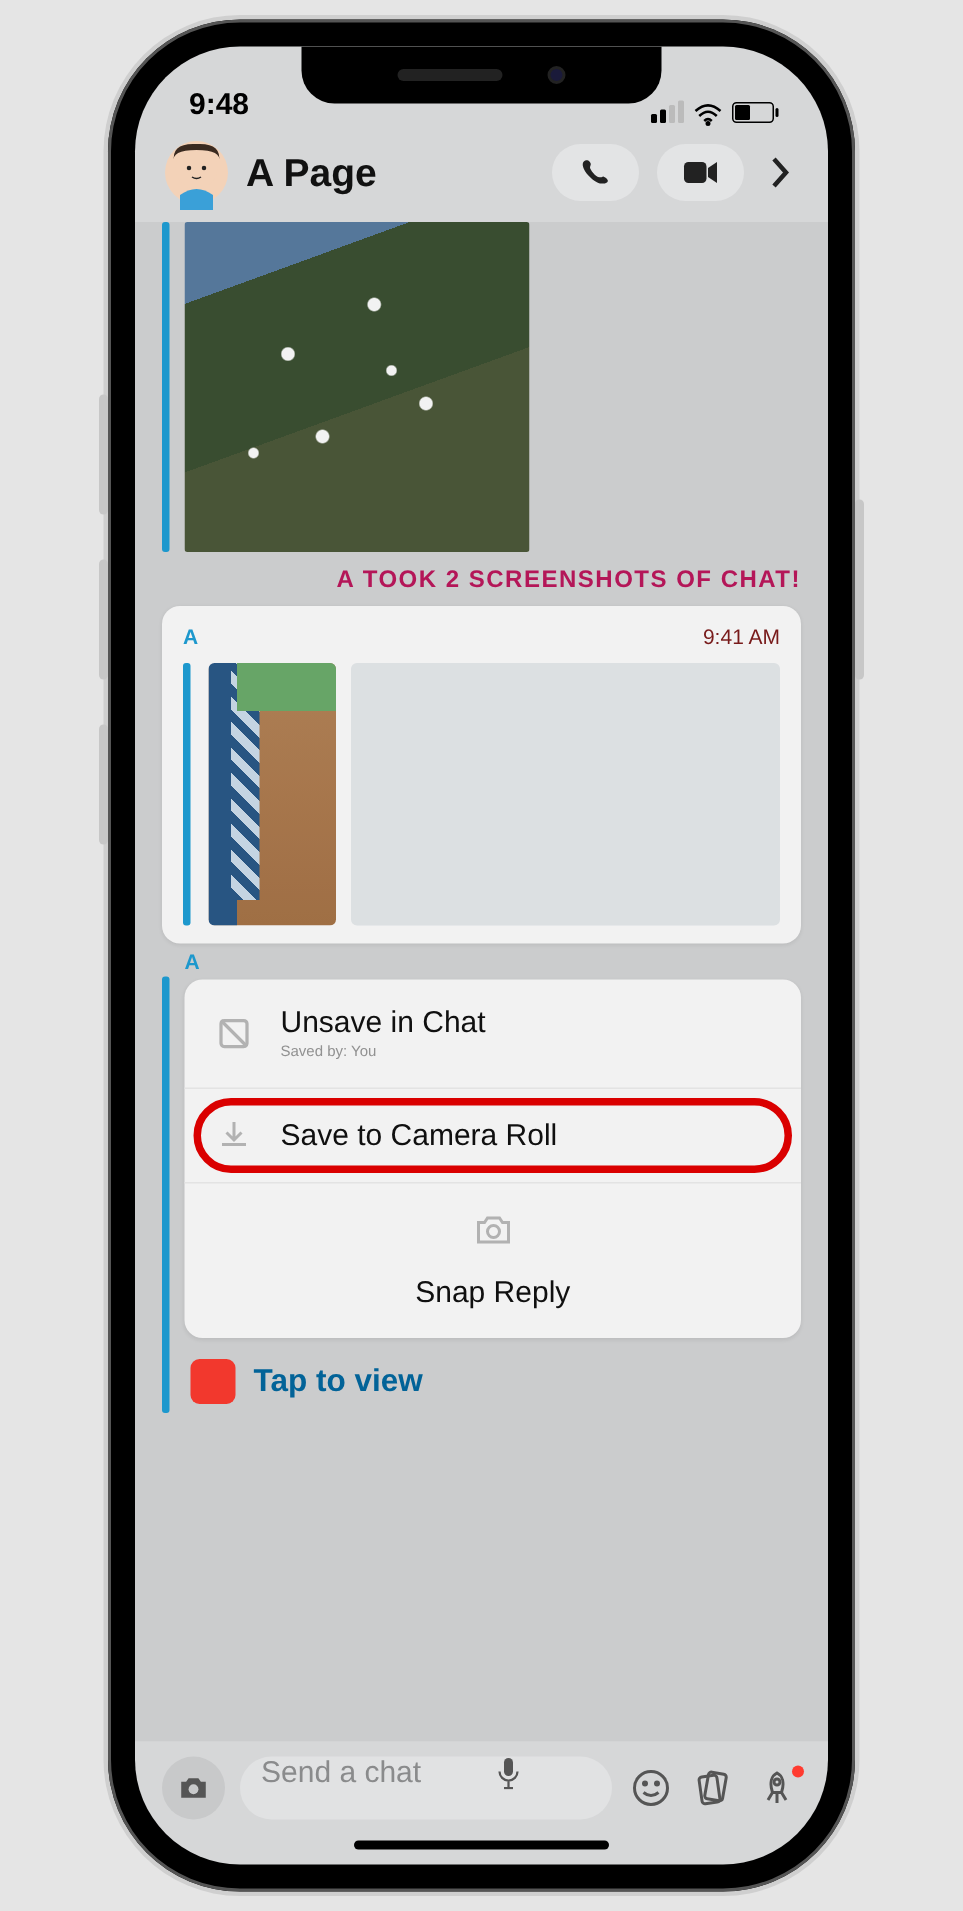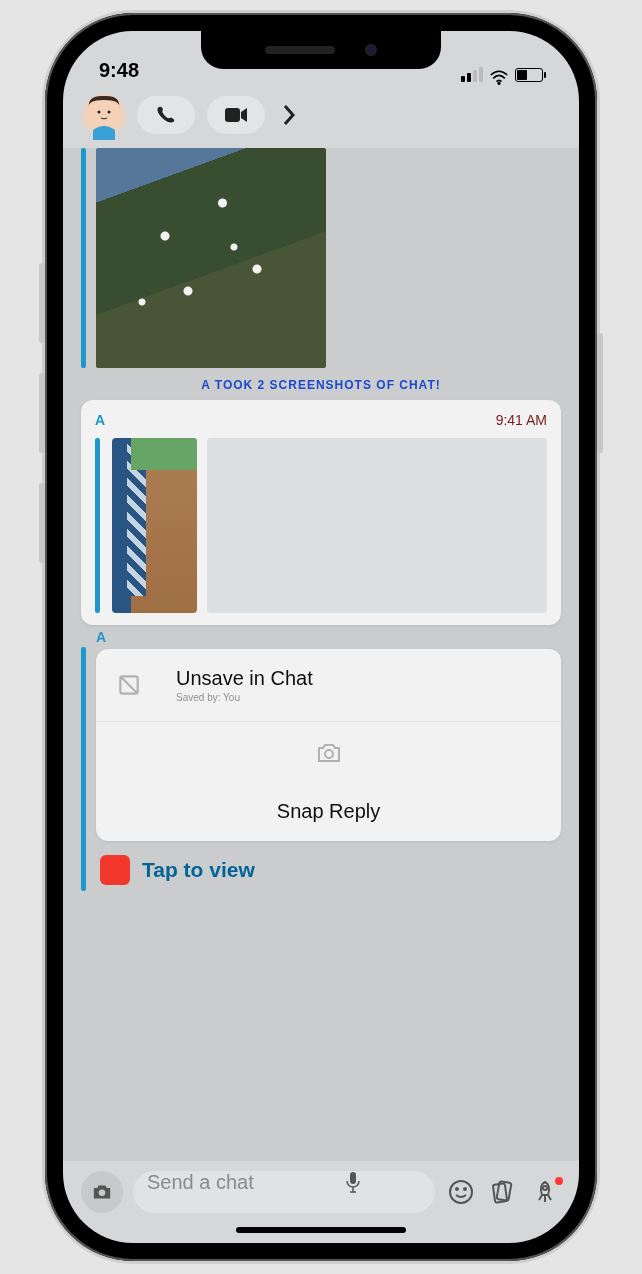--- a/index.html
+++ b/index.html
@@ -6,21 +6,21 @@
   body {
     width: 642px;
     height: 1274px;
     background: #e5e5e5;
     font-family: -apple-system, BlinkMacSystemFont, "Helvetica Neue", Arial, sans-serif;
     display: flex;
     align-items: center;
     justify-content: center;
   }
   .device {
-    width: 552px;
+    width: 498px;
     height: 1248px;
     background: #000;
     border-radius: 88px;
     padding: 18px;
     position: relative;
     box-shadow: 0 0 0 3px #cfcfcf, inset 0 0 0 2px #555;
   }
   .device::before, .device::after{
     content:"";
     position:absolute;
@@ -103,21 +103,21 @@
     background:
       radial-gradient(circle at 30% 40%, #fff 4px, transparent 5px),
       radial-gradient(circle at 55% 25%, #fff 4px, transparent 5px),
       radial-gradient(circle at 70% 55%, #fff 4px, transparent 5px),
       radial-gradient(circle at 40% 65%, #fff 4px, transparent 5px),
       radial-gradient(circle at 20% 70%, #fff 3px, transparent 4px),
       radial-gradient(circle at 60% 45%, #fff 3px, transparent 4px),
       linear-gradient(160deg, #5a7ea3 0 18%, #3d5233 18% 55%, #4d5a3a 55% 100%);
   }
   .sys-msg{
-    text-align:center; color:#1d4ed8; font-size:12px; letter-spacing:1px;
+    text-align:right; color:#be185d; font-size:16px; letter-spacing:1px;
     font-weight:700; margin:10px 0 8px;
   }
 
   .bubble{
     background:#fff; border-radius:12px; padding:12px 14px;
     box-shadow: 0 1px 3px rgba(0,0,0,0.08);
   }
   .bubble-hdr{ display:flex; justify-content:space-between; font-size:14px; margin-bottom:10px;}
   .sender{ color:#1fa1d8; font-weight:800; letter-spacing:1px;}
   .time{ color:#7f1d1d;}
@@ -136,21 +136,21 @@
   .thumb2{ flex:1; background:#e8ecef; border-radius:4px;}
 
   .sender-label{ color:#1fa1d8; font-weight:800; letter-spacing:1px; font-size:14px; margin:4px 0 2px 15px;}
 
   .action-sheet{
     background:#fff; border-radius:12px; margin-top:2px;
     box-shadow: 0 1px 3px rgba(0,0,0,0.08);
     position:relative;
   }
   .action-item{
-    display:flex; align-items:center; gap:34px; padding:18px 20px;
+    display:flex; align-items:center; gap:18px; padding:18px 20px;
     border-bottom:1px solid #f0f0f0; position:relative;
   }
   .action-item:last-child{border-bottom:none;flex-direction:column;}
   .action-icon{width:26px; height:26px; color:#bcbcbc; display:flex; align-items:center; justify-content:center;}
   .action-text{ font-size:20px; color:#111;}
   .action-sub{ font-size:10px; color:#9a9a9a; margin-top:2px;}
   .highlight-ring{
     position:absolute; left:6px; right:6px; top:6px; bottom:6px;
     border:5px solid #e60000; border-radius:30px; pointer-events:none;
   }
@@ -212,20 +212,21 @@
       <div class="avatar">
         <svg viewBox="0 0 50 50">
             <circle cx="25" cy="22" r="14" fill="#f3d2b8"></circle>
             <path d="M10 18 Q8 5 25 6 Q42 5 40 18 Q42 10 25 10 Q8 10 10 18" fill="#3a2a20"></path>
             <circle cx="20" cy="22" r="1.5" fill="#222"></circle>
             <circle cx="30" cy="22" r="1.5" fill="#222"></circle>
             <path d="M22 28 Q25 30 28 28" stroke="#222" fill="none"></path>
             <path d="M14 40 Q25 32 36 40 L36 50 L14 50 Z" fill="#3aa0d8"></path>
           </svg>
       </div>
+      <div class="chat-title">A Page</div>
       <div class="hdr-btn">
         <svg width="22" height="22" viewBox="0 0 24 24" fill="#222">
             <path d="M6 3c1 0 2 1 2.5 2.5.3 1-.5 2-.5 3s4 7 7 7 2-1 3-.5C19.5 15.5 21 17 21 18c0 2-4 3-8 1S4 12 3 8 4 3 6 3z"></path>
           </svg>
       </div>
       <div class="hdr-btn">
         <svg width="24" height="18" viewBox="0 0 24 18" fill="#222">
             <rect x="1" y="2" width="15" height="14" rx="3"></rect>
             <path d="M17 6 L23 2 V16 L17 12 Z"></path>
           </svg>
@@ -272,20 +273,29 @@
                     <rect x="4" y="4" width="16" height="16" rx="2"></rect>
                     <path d="M4 4 L20 20"></path>
                   </svg>
               </span>
               <div>
                 <div class="action-text">Unsave in Chat</div>
                 <div class="action-sub">Saved by: You</div>
               </div>
             </div>
 
+            <div class="action-item">
+              <span class="action-icon">
+                <svg width="24" height="24" viewBox="0 0 24 24" fill="none" stroke="#bcbcbc" stroke-width="2">
+                    <path d="M12 3 V14 M7 10 L12 15 L17 10 M4 18 H20"></path>
+                  </svg>
+              </span>
+              <div class="action-text">Save to Camera Roll</div>
+              <div class="highlight-ring"></div>
+            </div>
 
             <div class="action-item">
               <span class="action-icon">
                 <svg width="26" height="22" viewBox="0 0 26 22" fill="none" stroke="#bcbcbc" stroke-width="2">
                     <path d="M3 6 h4 l2-3 h8 l2 3 h4 v13 h-20 z"></path>
                     <circle cx="13" cy="12" r="4"></circle>
                   </svg>
               </span>
               <div class="action-text">Snap Reply</div>
             </div>

